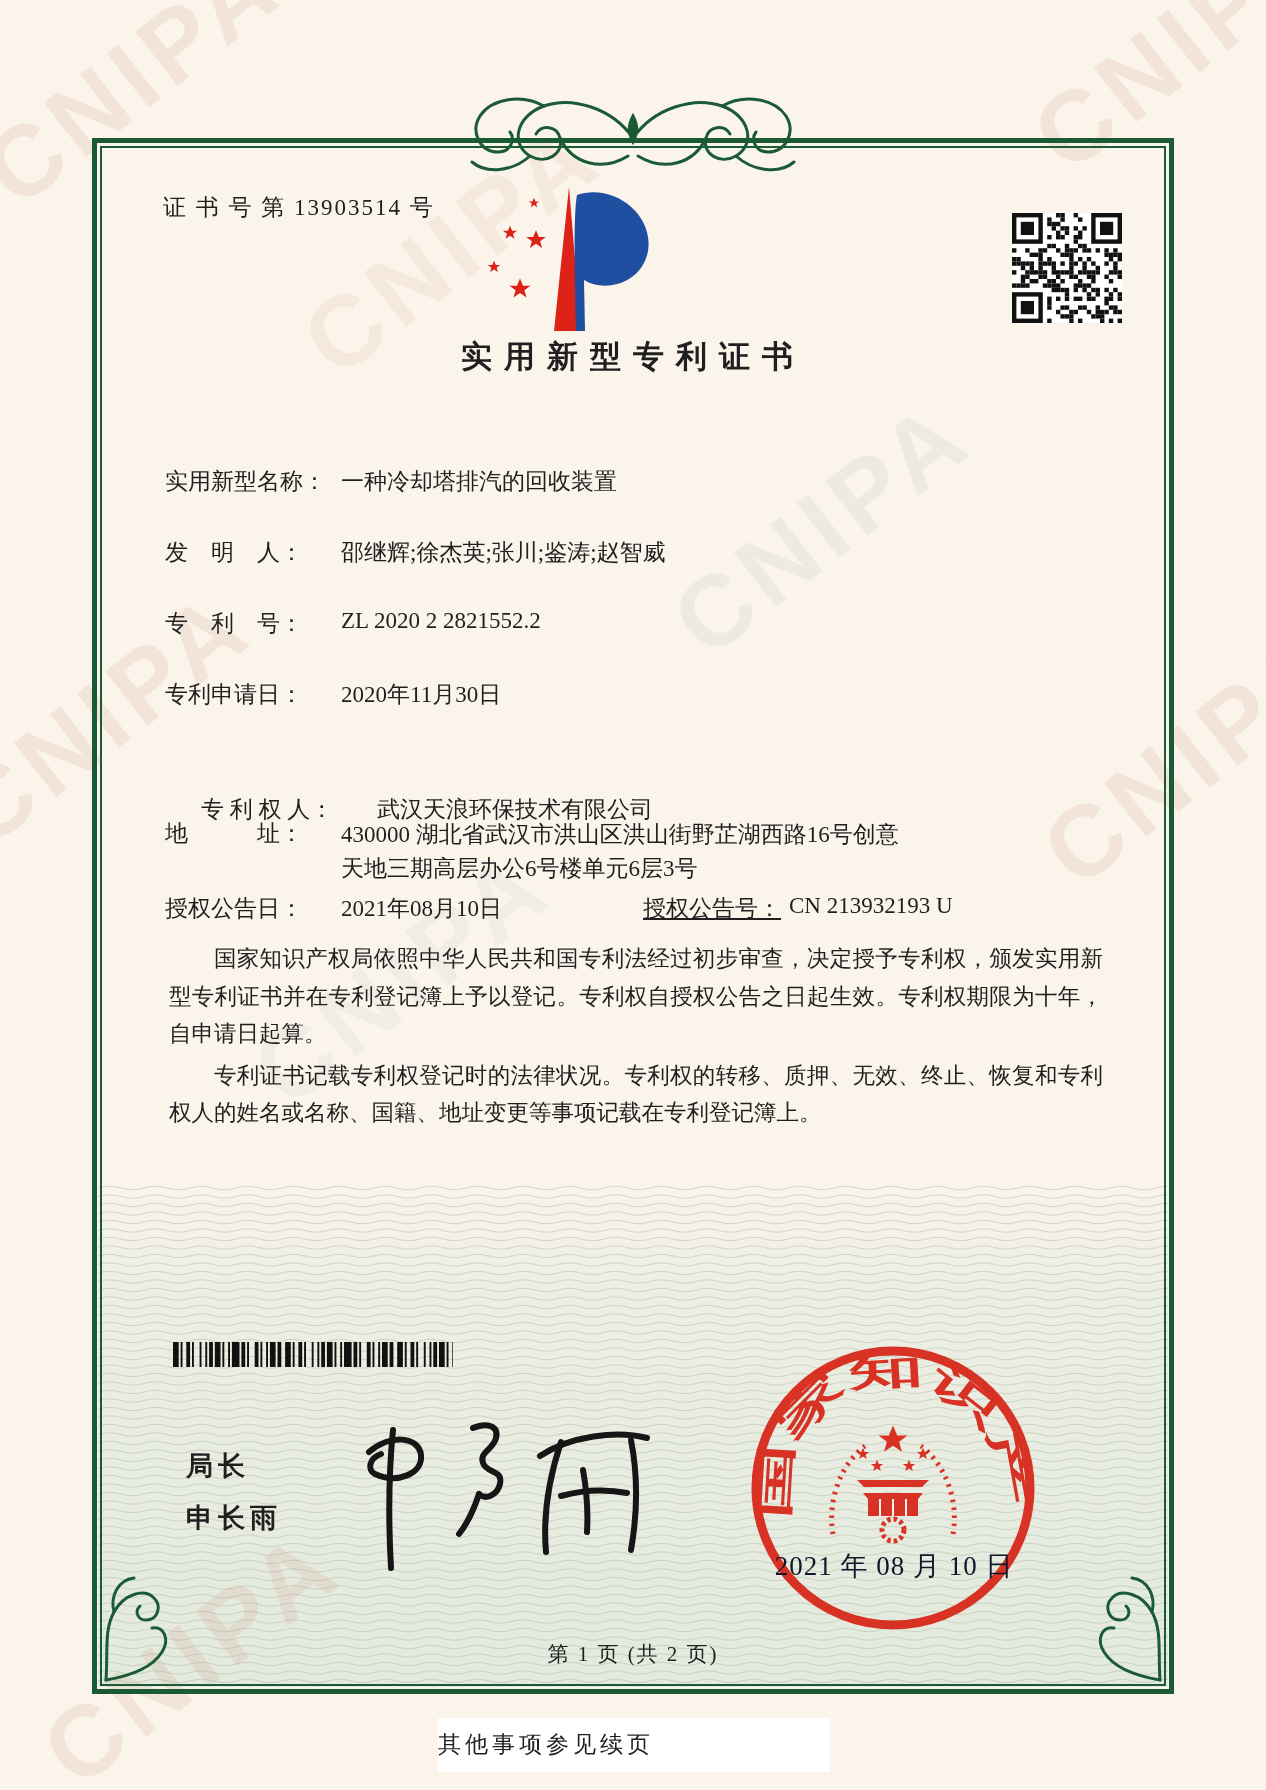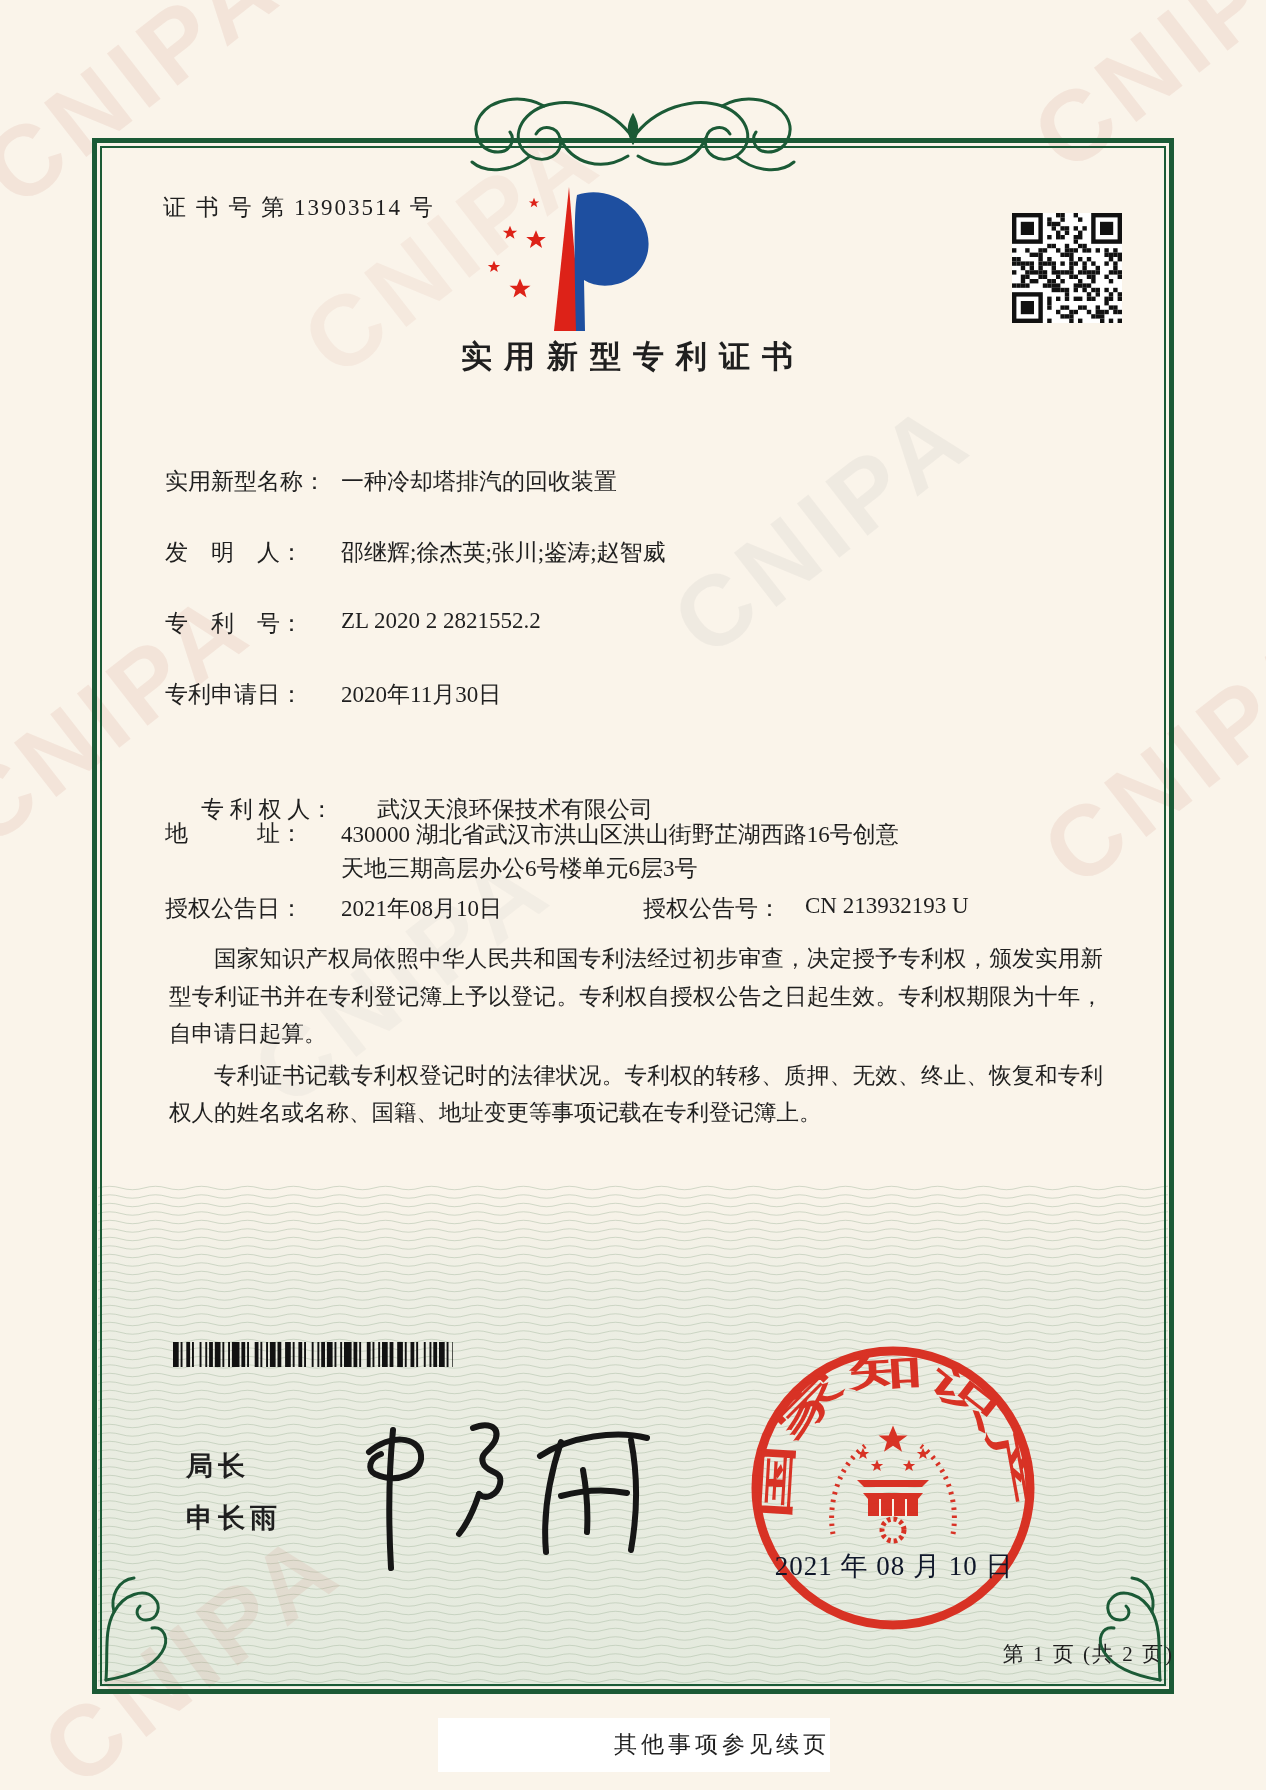--- a/index.html
+++ b/index.html
@@ -26,37 +26,37 @@
   .logo{position:absolute;left:470px;top:183px;z-index:2;}
   .qr{position:absolute;left:1012px;top:213px;z-index:2;background:#fff;}
   .title{position:absolute;left:0;top:336px;width:100%;text-align:center;font-size:31px;
          font-weight:700;letter-spacing:12px;z-index:2;}
   
   .f-row{position:absolute;left:165px;font-size:23px;z-index:2;white-space:nowrap;}
   .f-label{display:inline-block;min-width:176px;vertical-align:top;}
   .f-value{vertical-align:top;}
   .f-vblock{display:inline-block;vertical-align:top;white-space:normal;width:700px;line-height:34px;}
   .g2{position:absolute;left:478px;top:0;}
-  .g2 .f-label{min-width:0;margin-right:24px;}
+  .g2 .f-label{min-width:0;margin-right:8px;text-decoration:underline;}
   
   .paras{position:absolute;left:165px;top:936px;width:942px;z-index:2;}
   .paras p{margin:4px;font-size:22.5px;line-height:37.5px;text-indent:2em;text-align:justify;}
   
   .barcode{position:absolute;left:173px;top:1342px;z-index:2;}
   .director{position:absolute;left:186px;top:1448px;z-index:2;
             font-family:"Liberation Sans","DejaVu Sans",sans-serif;font-weight:600;font-size:27px;}
   .director div{margin-bottom:16px;letter-spacing:5px;}
   .signature{position:absolute;left:355px;top:1400px;z-index:2;}
   .seal{position:absolute;left:745px;top:1340px;width:296px;height:296px;z-index:3;opacity:.95;}
   .seal-date{position:absolute;left:748px;top:1548px;width:292px;text-align:center;z-index:4;
              font-size:27px;letter-spacing:1px;color:#0f172a;}
-  .page-footer{position:absolute;left:92px;top:1640px;width:1082px;text-align:right;
+  .page-footer{position:absolute;left:92px;top:1640px;width:1082px;text-align:center;
                font-size:21px;letter-spacing:2px;z-index:2;}
   .cont-strip{position:absolute;left:438px;top:1718px;width:392px;height:54px;background:#ffffff;
-              z-index:2;text-align:right;line-height:54px;font-size:23px;letter-spacing:4px;}
+              z-index:2;text-align:left;line-height:54px;font-size:23px;letter-spacing:4px;}
 </style>
 </head>
 <body>
 
 <div class="page">
 
   <span class="wm" style="left:-40px;top:20px;">CNIPA</span>
   <span class="wm" style="left:1010px;top:-15px;">CNIPA</span>
   <span class="wm" style="left:280px;top:190px;opacity:.09;">CNIPA</span>
   <span class="wm wm-gray" style="left:650px;top:470px;">CNIPA</span>

